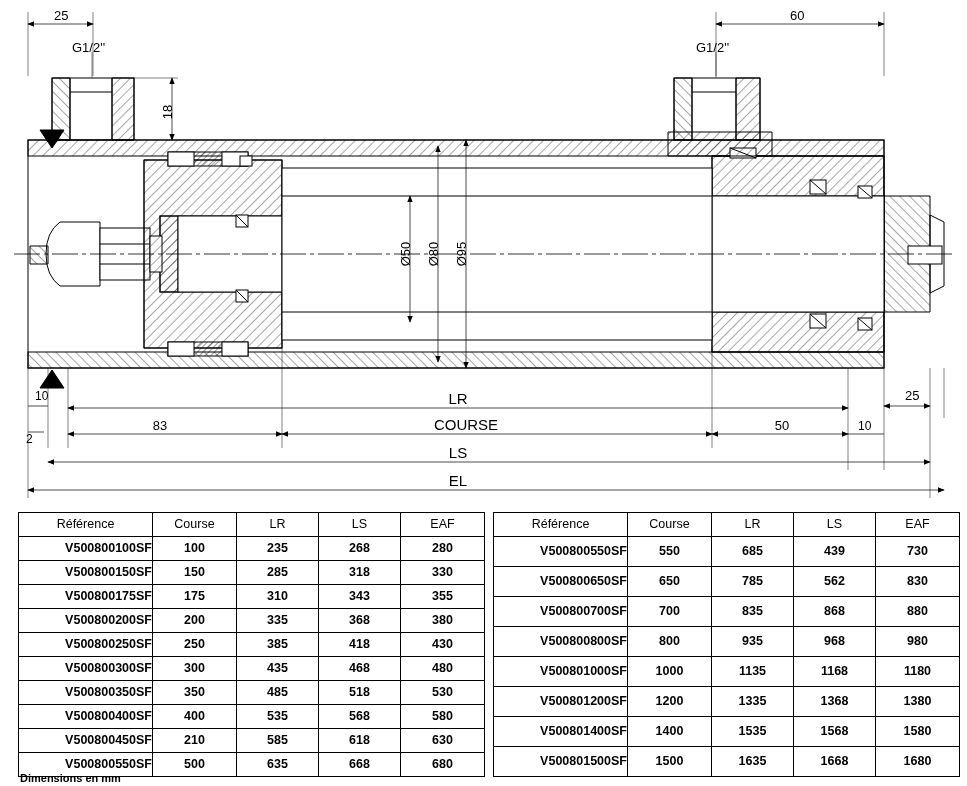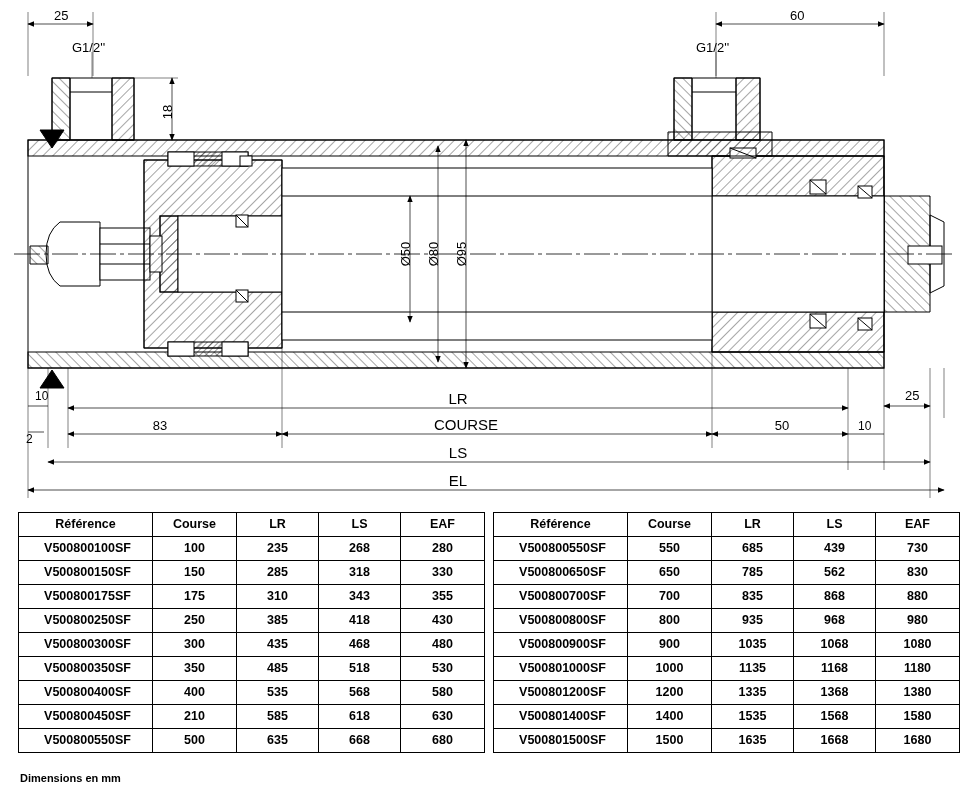--- a/index.html
+++ b/index.html
@@ -23,22 +23,22 @@
     table-layout:fixed;
   }
   table.spec{width:466px;}
   th,td{
     border:1px solid #000;
     text-align:center;
     padding:3px 0 3px 0;
     height:17px;
     line-height:15px;
   }
-  th{font-weight:bold;}
-  td.ref{text-align:center;padding-left:4px;}
+  th{font-weight:normal;}
+  td.ref{text-align:right;padding-left:4px;}
   col.c-ref{width:134px;}
   col.c-course{width:84px;}
   col.c-lr{width:82px;}
   col.c-ls{width:82px;}
   col.c-eaf{width:84px;}
   #footnote{
     position:absolute;left:20px;top:772px;
     font-size:11px;font-weight:bold;
   }
   svg text{font-family:"Liberation Sans", sans-serif;}
@@ -262,20 +262,27 @@
           <td>330</td>
         </tr>
         <tr>
           <td class="ref">V500800175SF</td>
           <td>175</td>
           <td>310</td>
           <td>343</td>
           <td>355</td>
         </tr>
         <tr>
+          <td class="ref">V500800200SF</td>
+          <td>200</td>
+          <td>335</td>
+          <td>368</td>
+          <td>380</td>
+        </tr>
+        <tr>
           <td class="ref">V500800250SF</td>
           <td>250</td>
           <td>385</td>
           <td>418</td>
           <td>430</td>
         </tr>
         <tr>
           <td class="ref">V500800300SF</td>
           <td>300</td>
           <td>435</td>
@@ -353,27 +360,20 @@
           <td>880</td>
         </tr>
         <tr>
           <td class="ref">V500800800SF</td>
           <td>800</td>
           <td>935</td>
           <td>968</td>
           <td>980</td>
         </tr>
         <tr>
-          <td class="ref">V500800900SF</td>
-          <td>900</td>
-          <td>1035</td>
-          <td>1068</td>
-          <td>1080</td>
-        </tr>
-        <tr>
           <td class="ref">V500801000SF</td>
           <td>1000</td>
           <td>1135</td>
           <td>1168</td>
           <td>1180</td>
         </tr>
         <tr>
           <td class="ref">V500801200SF</td>
           <td>1200</td>
           <td>1335</td>

